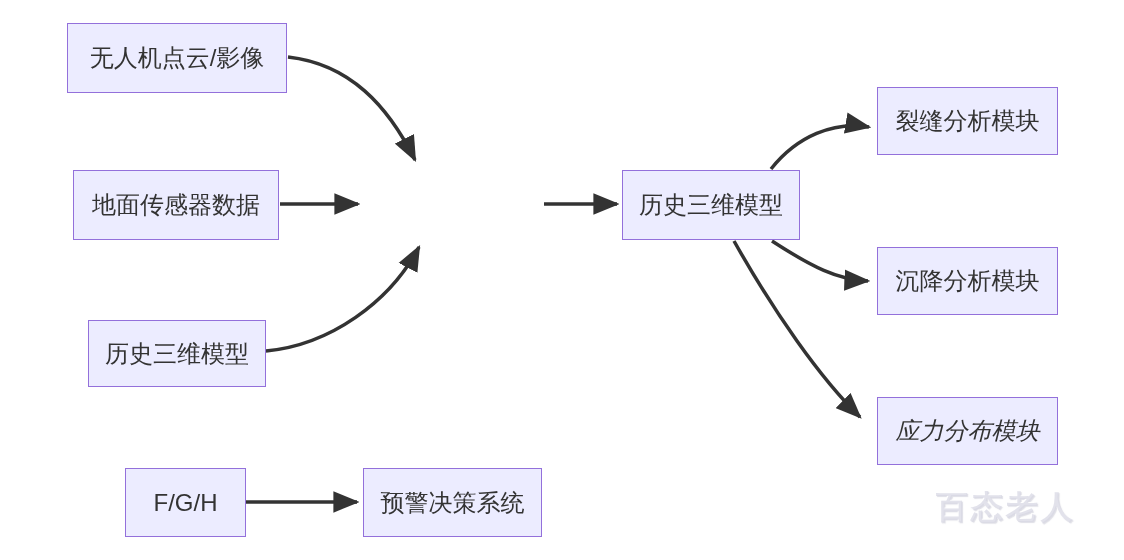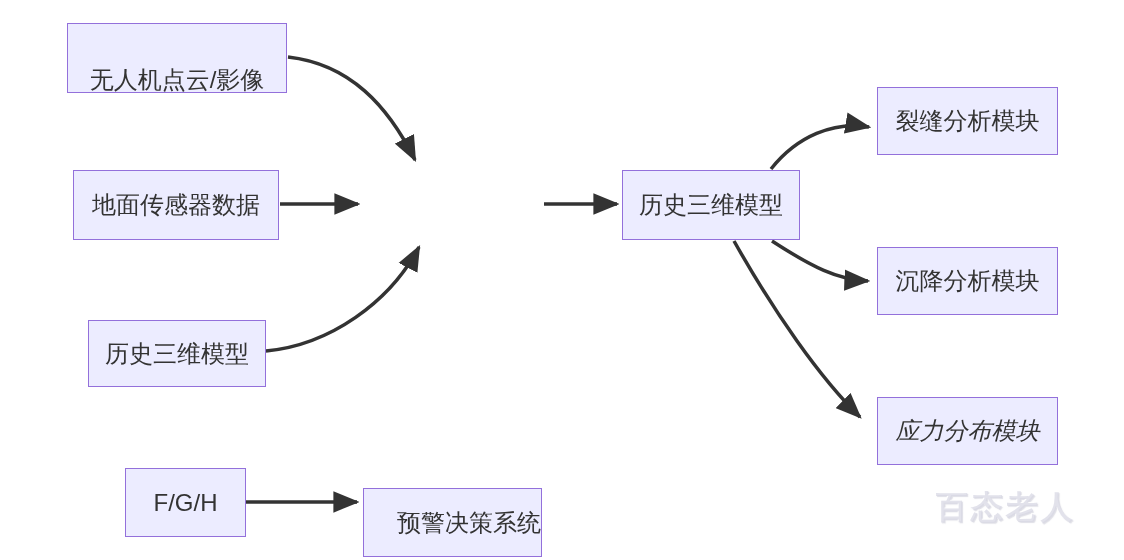--- a/index.html
+++ b/index.html
@@ -70,21 +70,21 @@
     <path class="edge" d="M288,57 C350,64 388,106 415,160" marker-end="url(#arrowhead)"></path>
     <path class="edge" d="M280,204 L358,204" marker-end="url(#arrowhead)"></path>
     <path class="edge" d="M266,351 C330,345 390,302 419,247" marker-end="url(#arrowhead)"></path>
     <path class="edge" d="M544,204 L617,204" marker-end="url(#arrowhead)"></path>
     <path class="edge" d="M771,169 C797,136 834,121 869,127" marker-end="url(#arrowhead)"></path>
     <path class="edge" d="M772,241 C812,267 838,280 868,281" marker-end="url(#arrowhead)"></path>
     <path class="edge" d="M734,241 C774,312 820,378 860,417" marker-end="url(#arrowhead)"></path>
     <path class="edge" d="M227,502 L357,502" marker-end="url(#arrowhead)"></path>
   </svg>
 
-  <div class="node rect" style="left:67px; top:23px; width:220px; height:70px;align-items:flex-end;">
+  <div class="node rect" style="left:67px; top:23px; width:220px; height:70px;">
     <span>无人机点云/影像</span>
   </div>
 
   <div class="node rect" style="left:73px; top:170px; width:206px; height:70px;text-align:right;">
     <span>地面传感器数据</span>
   </div>
 
   <div class="node rect" style="left:88px; top:320px; width:178px; height:67px;">
     <span>历史三维模型</span>
   </div>
@@ -103,19 +103,19 @@
   </div>
 
   <div class="node rect" style="left:877px; top:397px; width:181px; height:68px;font-style:italic;">
     <span>应力分布模块</span>
   </div>
 
   <div class="node rect" style="left:125px; top:468px; width:121px; height:69px;">
     <span>F/G/H</span>
   </div>
 
-  <div class="node rect" style="left:363px; top:488px; width:179px; height:69px;justify-content:flex-end;">
+  <div class="node rect" style="left:363px; top:468px; width:179px; height:69px;">
     <span>预警决策系统</span>
   </div>
 
   <div class="watermark">百态老人</div>
 
 </div>
 
 </body></html>

